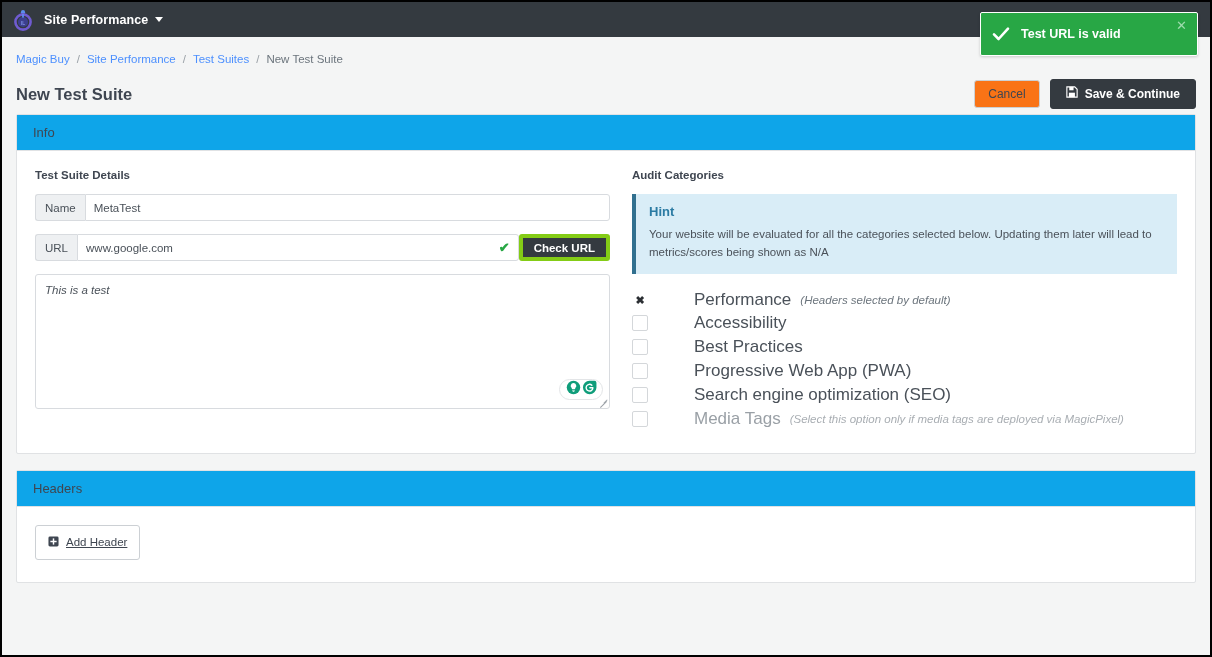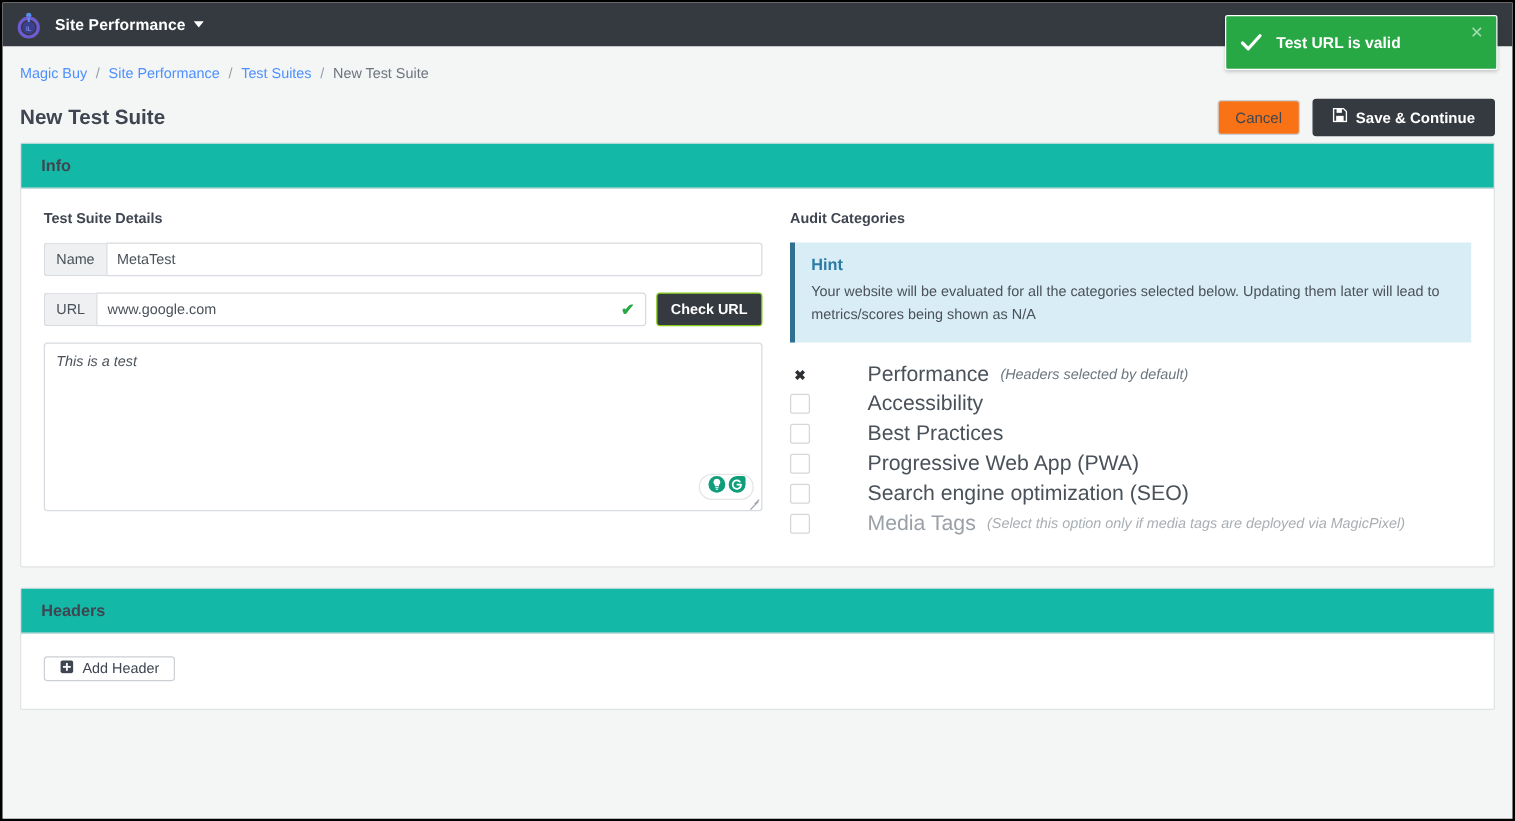--- a/index.html
+++ b/index.html
@@ -138,25 +138,25 @@
   }
 
   
   .card {
     margin: 0 14px 16px 14px;
     background: #ffffff;
     border: 1px solid #e0e2e4;
     border-radius: 2px;
   }
   .card-head {
-    background: #14b8a6;
+    background: #0ea5e9;
     border-bottom: 1px solid #e0e2e4;
     padding: 10px 16px;
     font-size: 13px;
-    font-weight: bold;
+    font-weight: normal;
     color: #3f4651;
   }
   .card-body { padding: 18px 18px 22px 18px; }
 
   .cols { display: flex; gap: 0; }
   .col-left { width: 585px; flex: 0 0 auto; padding-right: 10px; }
   .col-right { flex: 1 1 auto; padding-left: 12px; }
 
   .section-label {
     font-size: 11.5px;
@@ -198,27 +198,27 @@
   }
   .ig-field .val { flex: 1 1 auto; }
   .valid-check {
     color: #28a745;
     font-size: 13px;
     font-weight: bold;
     margin-left: 6px;
   }
   .btn-checkurl {
     background: #343a40;
-    border: 1px solid #84cc16;
+    border: 4px solid #84cc16;
     color: #ffffff;
     font-size: 11.5px;
     font-weight: bold;
     border-radius: 3px;
     padding: 0 11px;
-    margin-left: 8px;
+    margin-left: 0;
     display: flex;
     align-items: center;
     cursor: pointer;
     flex: 0 0 auto;
   }
 
   
   .textarea-wrap {
     position: relative;
     height: 135px;
@@ -331,25 +331,26 @@
     font-size: 11.5px;
     color: #6c757d;
     margin-bottom: 18px;
   }
   .btn-addheader {
     background: #ffffff;
     border: 1px solid #ccd0d4;
     border-radius: 3px;
     font-size: 11.5px;
     color: #3f4651;
-    padding: 2px 12px;
+    padding: 10px 12px;
     display: inline-flex;
     align-items: center;
     gap: 7px;
     cursor: pointer;
+    text-decoration: underline;
   }
 </style>
 </head>
 <body>
 
 <div class="page">
 
   <div class="topbar">
     <div class="logo">
       <svg width="22" height="22" viewBox="0 0 22 22">

